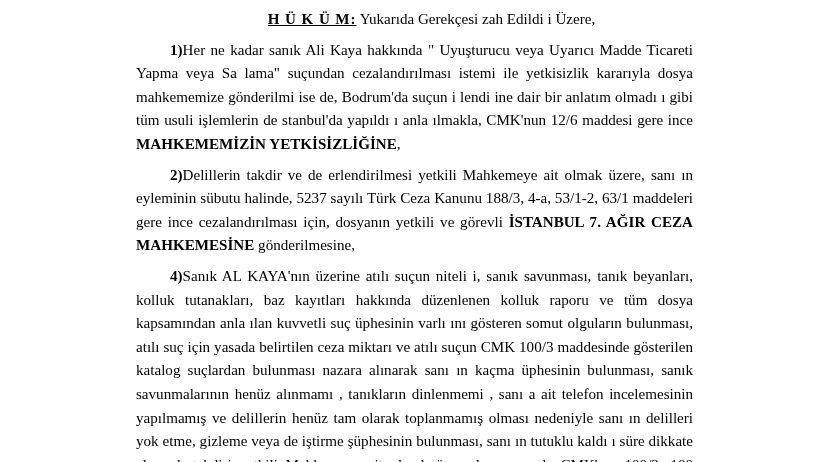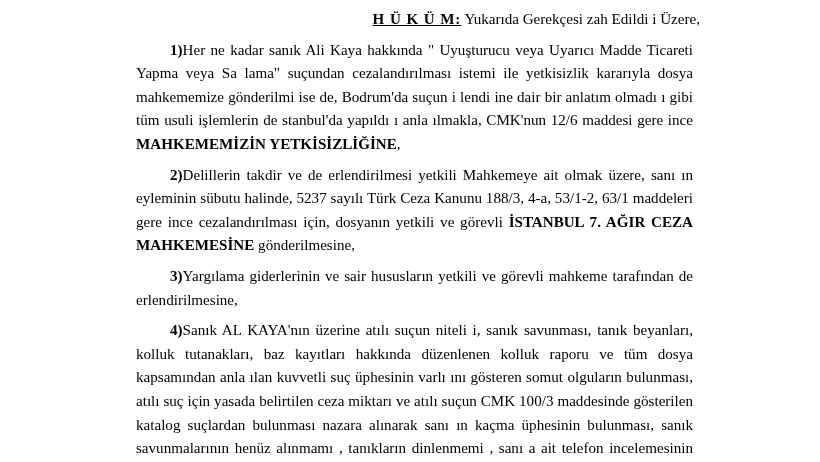--- a/index.html
+++ b/index.html
@@ -36,21 +36,21 @@
     line-height: 23.6px;
     text-indent: 0;
     word-spacing: 0.1px;
   }
   p.para.indent {
     text-indent: 34px;
   }
   p.heading-line {
     margin: 0 0 0 0;
     text-indent: 34px;
-    text-align: right;
+    text-align: center;
     font-size: 15.1px;
     line-height: 23.6px;
   }
   .hukum {
     font-weight: bold;
     text-decoration: underline;
     letter-spacing: 0.9px;
   }
   b.emph {
     font-weight: bold;
@@ -70,22 +70,19 @@
     </p>
 
     <p class="para indent">
       <span class="numlabel">1)</span><span>Her ne kadar sanık Ali Kaya hakkında " Uyuşturucu veya Uyarıcı Madde Ticareti Yapma veya Sa  lama" suçundan cezalandırılması istemi ile yetkisizlik kararıyla dosya mahkememize gönderilmi  ise de, Bodrum'da suçun i  lendi  ine dair bir anlatım olmadı  ı gibi tüm usuli işlemlerin de  stanbul'da yapıldı  ı anla  ılmakla, CMK'nun 12/6 maddesi gere  ince </span><b class="emph">MAHKEMEMİZİN YETKİSİZLİĞİNE</b><span>,</span>
     </p>
 
     <p class="para indent">
       <span class="numlabel">2)</span><span>Delillerin takdir ve de  erlendirilmesi yetkili Mahkemeye ait olmak üzere, sanı  ın  eyleminin sübutu halinde, 5237 sayılı Türk Ceza Kanunu 188/3, 4-a, 53/1-2, 63/1 maddeleri gere  ince cezalandırılması için, dosyanın yetkili ve görevli </span><b class="emph">İSTANBUL 7. AĞIR CEZA MAHKEMESİNE</b><span> gönderilmesine,</span>
     </p>
 
-    <p class="para indent">
-      <span class="numlabel">3)</span><span>Yargılama giderlerinin ve sair hususların yetkili ve görevli mahkeme tarafından de  erlendirilmesine,</span>
-    </p>
 
     <p class="para indent">
       <span class="numlabel">4)</span><span>Sanık AL  KAYA'nın üzerine atılı suçun niteli  i, sanık savunması, tanık beyanları, kolluk tutanakları, baz kayıtları hakkında düzenlenen kolluk raporu ve tüm dosya kapsamından anla  ılan kuvvetli suç  üphesinin varlı  ını gösteren somut olguların bulunması, atılı suç için yasada belirtilen ceza miktarı ve atılı suçun CMK 100/3 maddesinde gösterilen katalog suçlardan bulunması nazara alınarak sanı  ın kaçma   üphesinin bulunması, sanık  savunmalarının henüz alınmamı  , tanıkların dinlenmemi  , sanı  a ait telefon incelemesinin yapılmamış ve delillerin henüz tam olarak toplanmamış olması nedeniyle sanı  ın delilleri yok etme, gizleme veya de  iştirme şüphesinin bulunması, sanı  ın tutuklu kaldı  ı süre dikkate alınarak takdiri yetkili Mahkemeye ait olmak üzere bu a  amada CMK'nın 100/3, 108 maddeleri uyarınca sanı  ın </span>
     </p>
 
   </div>
 </div>
 
 </body></html>

